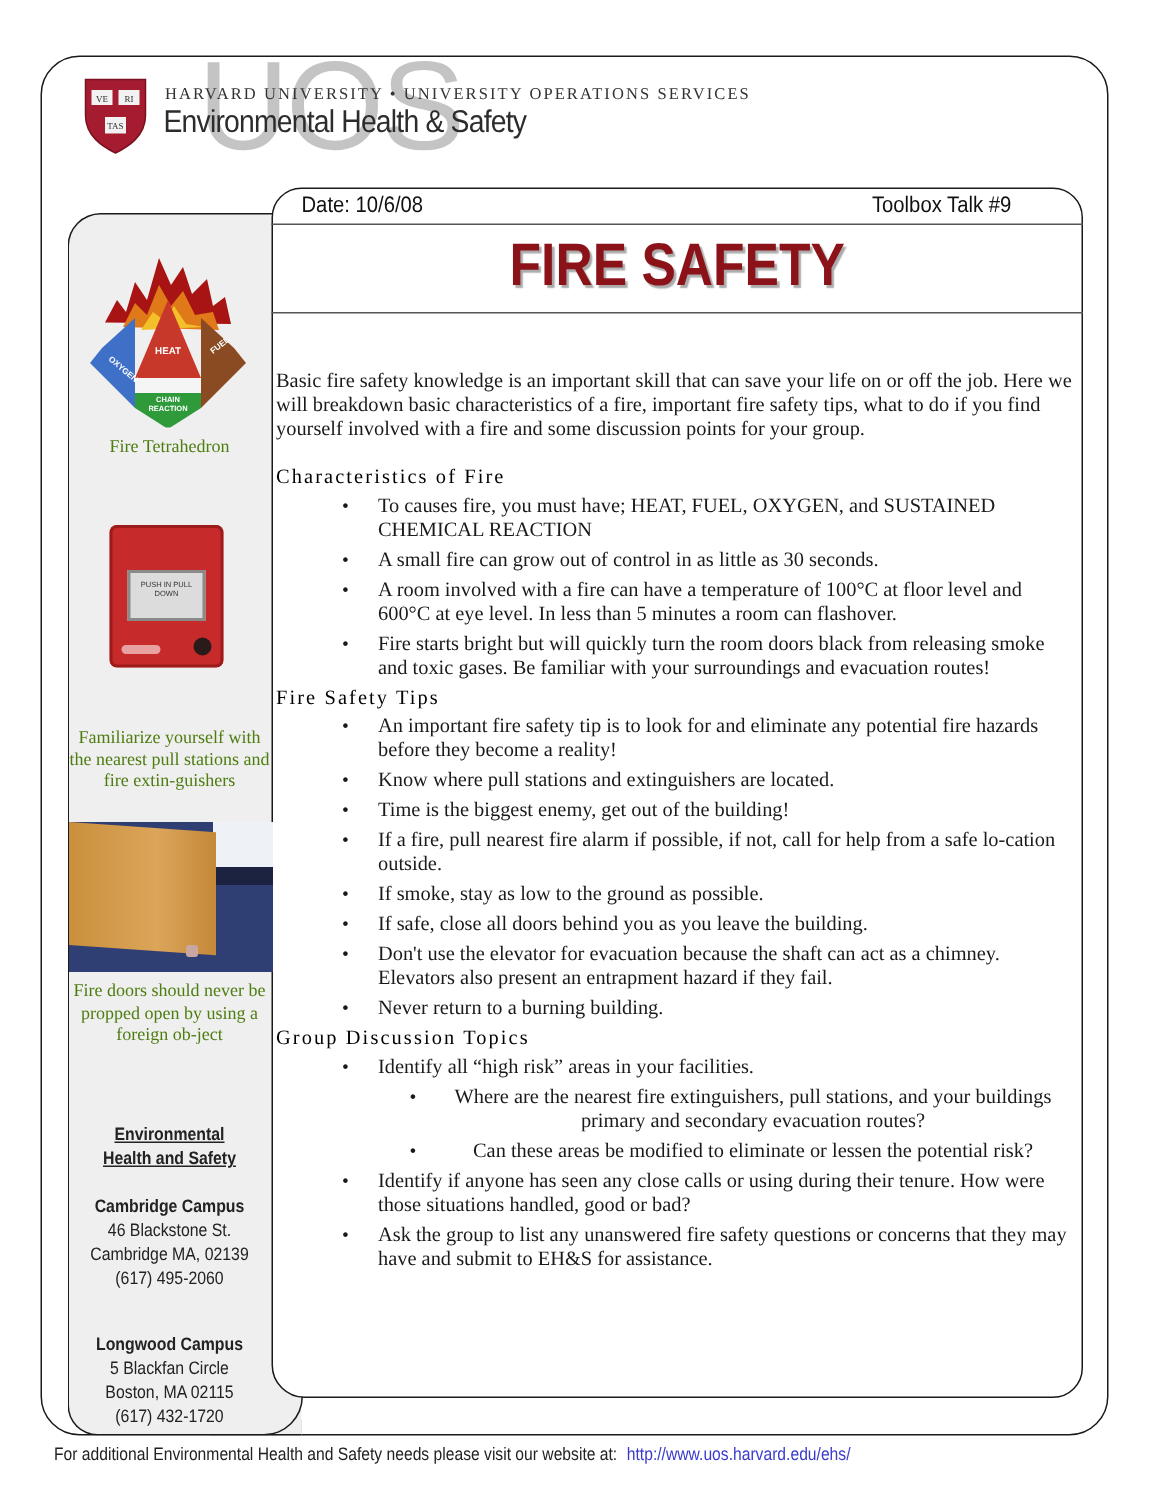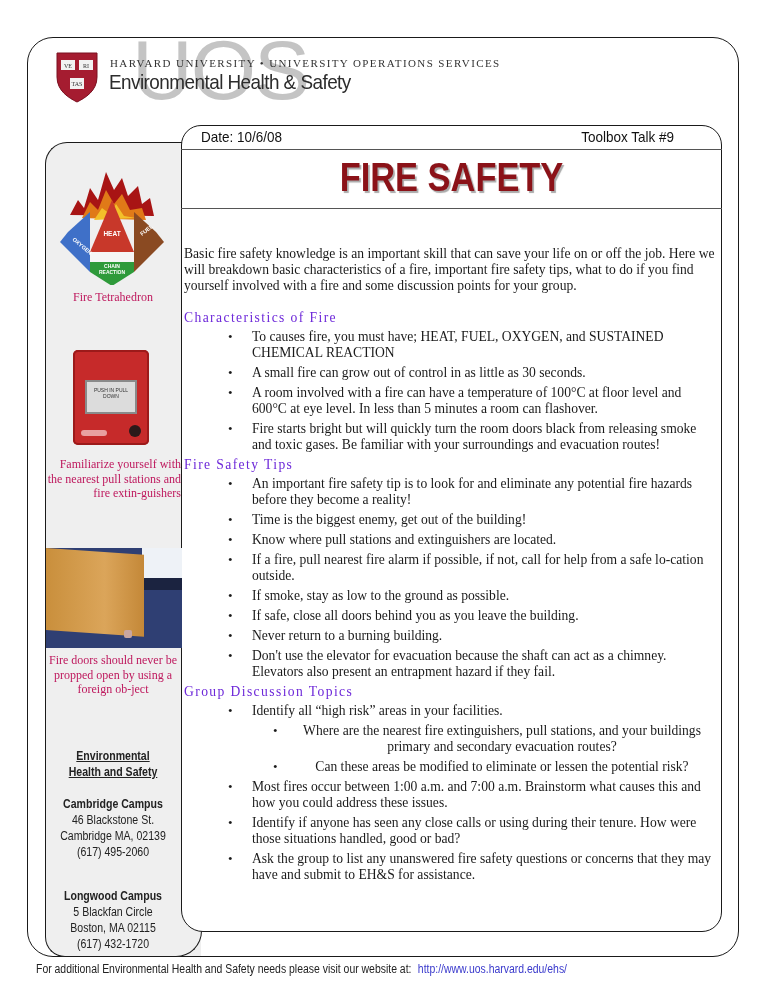--- a/index.html
+++ b/index.html
@@ -31,21 +31,21 @@
     background:#efefef; border:1.5px solid #1a1a1a; border-radius:22px 0 0 20px;
     border-right:none; box-sizing:border-box;
   }
   .sidebar-bottom-curve {
     position:absolute; left:140px; top:905px; width:62px; height:52px;
     border-right:1.5px solid #1a1a1a; border-bottom:1.5px solid #1a1a1a;
     border-bottom-right-radius:26px; box-sizing:border-box; background:#efefef;
   }
   .sb-caption {
     position:absolute; left:45px; width:136px; text-align:center; font-family:"Liberation Serif", serif;
-    font-size:12px; line-height:14.5px; color:#be185d;
+    font-size:12px; line-height:14.5px; color:#4d7c0f;
   }
   .tetra { position:absolute; left:50px; top:160px; width:125px; height:125px; }
   .pull-station {
     position:absolute; left:73px; top:350px; width:76px; height:95px; background:#c62a2a;
     border-radius:5px; box-shadow:inset 0 0 0 2px #9c1a1a;
   }
   .pull-station .fire-word {
     position:absolute; left:0; right:0; top:5px; text-align:center; color:#5eead4;
     font-family:"Liberation Sans", sans-serif; font-weight:bold; font-size:19px; letter-spacing:1px;margin-top:22px;
   }
@@ -96,21 +96,21 @@
   }
   .rule { position:absolute; left:181px; width:541px; height:0; border-top:1.5px solid #555; }
   .title {
     position:absolute; left:181px; width:541px; top:155px; text-align:center;
     font-family:"Liberation Sans", sans-serif; font-weight:bold; font-size:40px; color:#8b1218;
     letter-spacing:0px; transform:scaleX(0.86); text-shadow:2px 2px 1px #aaa;
   }
 
   .content { position:absolute; left:184px; top:222px; width:535px; font-size:13.6px; line-height:16px; color:#1a1a1a;margin-top:24px; }
   .intro { margin:0 0 16px 0; }
-  .section-head { font-size:13.6px; letter-spacing:1.4px; margin:0 0 3px 0; color:#6d28d9; }
+  .section-head { font-size:13.6px; letter-spacing:1.4px; margin:0 0 3px 0; color:#000000; }
   ul.bullets { list-style:none; margin:0 0 0 0; padding:0 0 0 68px; }
   ul.bullets li { position:relative; margin:0 0 4px 0; padding-right:6px; }
   ul.bullets li::before { content:"•"; position:absolute; left:-24px; top:0; font-size:13px; }
   ul.sub { list-style:none; padding:0 0 0 45px; margin:4px 0 0 0;text-align:center; }
   ul.sub li { position:relative; margin:0 0 4px 0; }
   ul.sub li::before { content:"•"; position:absolute; left:-24px; }
 
   .footer {
     position:absolute; left:36px; top:962px; font-family:"Liberation Sans", sans-serif; font-size:12px; color:#222;
     transform:scaleX(0.87); transform-origin:left; white-space:nowrap;
@@ -158,21 +158,21 @@
 <div class="sb-caption" style="top:290px;">Fire Tetrahedron</div>
 
 <div class="pull-station">
   <div class="fire-word">FIRE</div>
   <div class="handle">
     <div class="handle-text">PUSH IN PULL DOWN</div>
   </div>
   <div class="logo"></div>
   <div class="knob"></div>
 </div>
-<div class="sb-caption" style="top:457px;text-align:right;">Familiarize yourself with the nearest pull stations and fire extin-guishers</div>
+<div class="sb-caption" style="top:484px;">Familiarize yourself with the nearest pull stations and fire extin-guishers</div>
 
 <div class="door-photo">
   <div class="carpet"></div>
   <div class="wall"></div>
   <div class="baseboard"></div>
   <div class="door"></div>
   <div class="stopper"></div>
 </div>
 <div class="sb-caption" style="top:653px;text-align:center;">Fire doors should never be propped open by using a foreign ob-ject</div>
 
@@ -204,39 +204,38 @@
   <ul class="bullets">
     <li>To causes fire, you must have; HEAT, FUEL, OXYGEN, and SUSTAINED CHEMICAL REACTION</li>
     <li>A small fire can grow out of control in as little as 30 seconds.</li>
     <li>A room involved with a fire can have a temperature of 100°C at floor level and 600°C at eye level.  In less than 5 minutes a room can flashover.</li>
     <li>Fire starts bright but will quickly turn the room doors black from releasing smoke and toxic gases.  Be familiar with your surroundings and evacuation routes!</li>
   </ul>
 
   <div class="section-head">Fire Safety Tips</div>
   <ul class="bullets">
     <li>An important fire safety tip is to look for and eliminate any potential fire hazards before they become a reality!</li>
+    <li>Know where pull stations and extinguishers are located.</li>
     <li>Time is the biggest enemy, get out of the building!</li>
-    <li>Know where pull stations and extinguishers are located.</li>
     <li>If a fire, pull nearest fire alarm if possible, if not, call for help from a safe lo-cation outside.</li>
     <li>If smoke, stay as low to the ground as possible.</li>
     <li>If safe, close all doors behind you as you leave the building.</li>
+    <li>Don't use the elevator for evacuation because the shaft can act as a chimney. Elevators also present an entrapment hazard if they fail.</li>
     <li>Never return to a burning building.</li>
-    <li>Don't use the elevator for evacuation because the shaft can act as a chimney. Elevators also present an entrapment hazard if they fail.</li>
   </ul>
 
   <div class="section-head">Group Discussion Topics</div>
   <ul class="bullets">
     <li>
       <span>Identify all “high risk” areas in your facilities.</span>
       <ul class="sub">
         <li>Where are the nearest fire extinguishers, pull stations, and your buildings primary and secondary evacuation routes?</li>
         <li>Can these areas be modified to eliminate or lessen the potential risk?</li>
       </ul>
     </li>
-    <li>Most fires occur between 1:00 a.m. and 7:00 a.m.  Brainstorm what causes this and how you could address these issues.</li>
     <li>Identify if anyone has seen any close calls or using during their tenure. How were those situations handled, good or bad?</li>
     <li>Ask the group to list any unanswered fire safety questions or concerns that they may have and submit to EH&amp;S for assistance.</li>
   </ul>
 </div>
 
 <div class="footer">
   <span>For additional Environmental Health and Safety needs please visit our website at:</span>
   <a>http://www.uos.harvard.edu/ehs/</a>
 </div>
 

